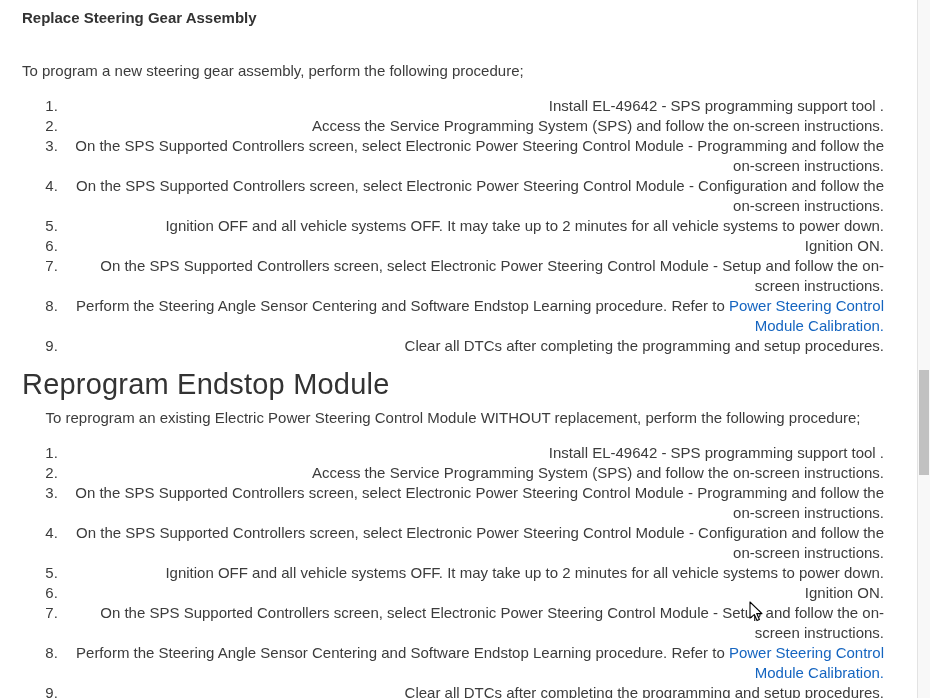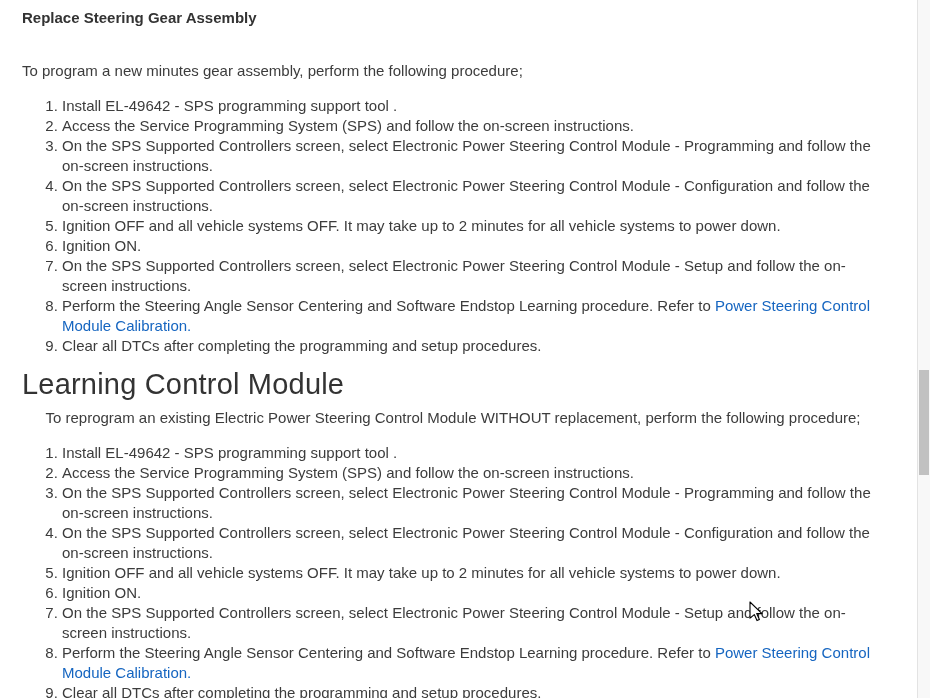--- a/index.html
+++ b/index.html
@@ -47,20 +47,21 @@
     text-align: center;
   }
 
   ol.steps {
     margin: 15px 0 0 0;
     padding: 0 0 0 40px;
   }
   ol.steps li {
     margin: 0;
     padding: 0;
+    text-align: right;
   }
 
   h1.big-title {
     font-size: 29px;
     font-weight: 400;
     color: var(--heading);
     margin: 10px 0 6px 0;
     line-height: 36px;
     letter-spacing: 0.2px;
   }
@@ -97,35 +98,35 @@
   }
 </style>
 </head>
 <body>
 
 <div class="viewport">
   <div class="content">
 
     <h2 class="small-title">Replace Steering Gear Assembly</h2>
 
-    <p class="intro">To program a new minutes gear assembly, perform the following procedure;</p>
+    <p class="intro">To program a new steering gear assembly, perform the following procedure;</p>
 
     <ol class="steps">
         <li><span>Install EL-49642 - SPS programming support tool .</span></li>
         <li><span>Access the Service Programming System (SPS) and follow the on-screen instructions.</span></li>
         <li><span>On the SPS Supported Controllers screen, select Electronic Power Steering Control Module - Programming and follow the on-screen instructions.</span></li>
         <li><span>On the SPS Supported Controllers screen, select Electronic Power Steering Control Module - Configuration and follow the on-screen instructions.</span></li>
         <li><span>Ignition OFF and all vehicle systems OFF. It may take up to 2 minutes for all vehicle systems to power down.</span></li>
         <li><span>Ignition ON.</span></li>
         <li><span>On the SPS Supported Controllers screen, select Electronic Power Steering Control Module - Setup and follow the on-screen instructions.</span></li>
         <li><span>Perform the Steering Angle Sensor Centering and Software Endstop Learning procedure. Refer to </span><a class="doc-link" href="#">Power Steering Control Module Calibration.</a></li>
         <li><span>Clear all DTCs after completing the programming and setup procedures.</span></li>
       </ol>
 
-    <h1 class="big-title">Learning Control Module</h1>
+    <h1 class="big-title">Reprogram Endstop Module</h1>
 
     <p class="intro intro2">To reprogram an existing Electric Power Steering Control Module WITHOUT replacement, perform the following procedure;</p>
 
     <ol class="steps">
         <li><span>Install EL-49642 - SPS programming support tool .</span></li>
         <li><span>Access the Service Programming System (SPS) and follow the on-screen instructions.</span></li>
         <li><span>On the SPS Supported Controllers screen, select Electronic Power Steering Control Module - Programming and follow the on-screen instructions.</span></li>
         <li><span>On the SPS Supported Controllers screen, select Electronic Power Steering Control Module - Configuration and follow the on-screen instructions.</span></li>
         <li><span>Ignition OFF and all vehicle systems OFF. It may take up to 2 minutes for all vehicle systems to power down.</span></li>
         <li><span>Ignition ON.</span></li>

